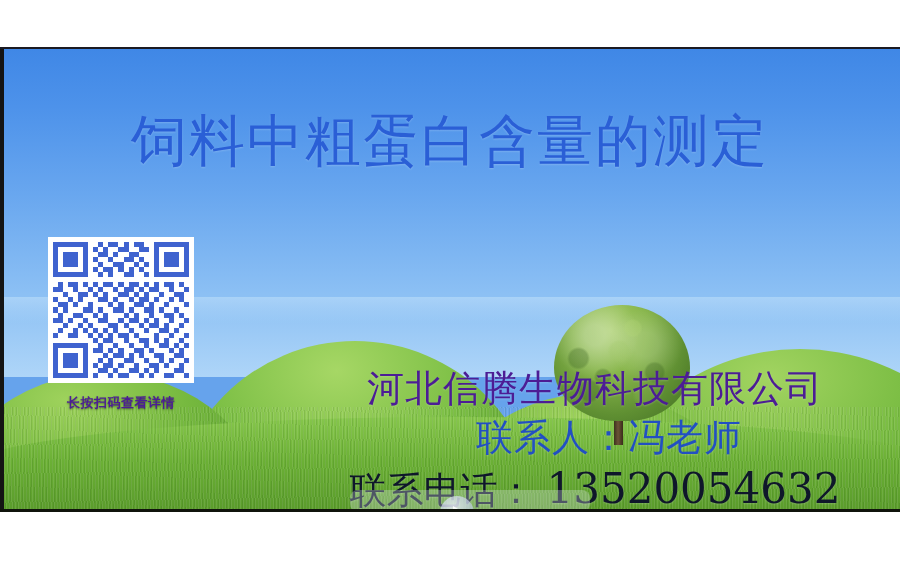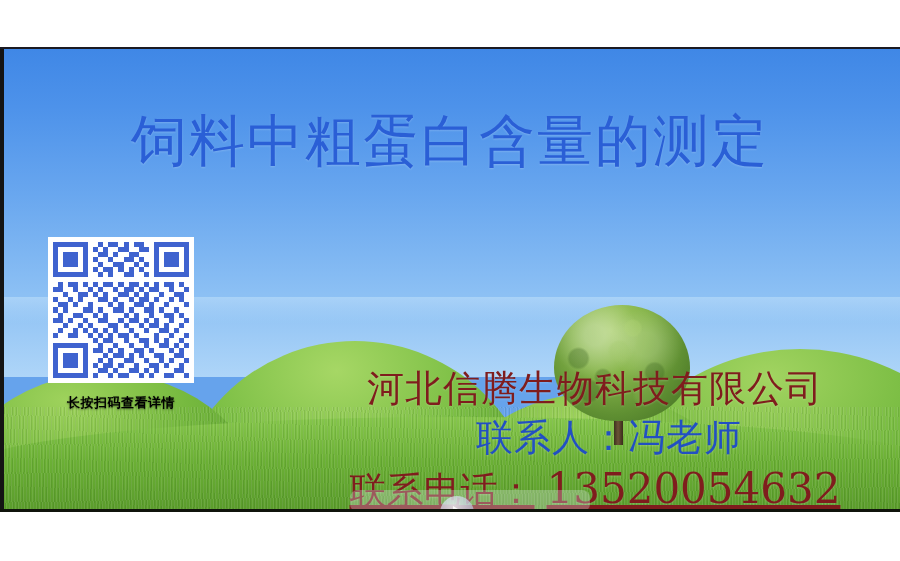--- a/index.html
+++ b/index.html
@@ -236,61 +236,60 @@
     display: block;
   }
   .qr-card svg { display: block; }
   .qr-caption {
     margin-top: 11px;
     width: 146px;
     text-align: center;
     font-family: "DejaVu Sans", "Liberation Sans", sans-serif;
     font-size: 13px;
     font-weight: bold;
-    color: #000000;
+    color: #4c1d95;
     text-shadow: 0 1px 2px rgba(0,0,0,.45);
     letter-spacing: .5px;
   }
 
   
   .info-block {
     position: absolute;
     left: 290px;
     top: 318px;
     width: 610px;
     z-index: 24;
     text-align: center;
     pointer-events: none;
   }
   .company-name {
     font-family: Liberation Sans, sans-serif;
     font-size: 37px;
     line-height: 48px;
-    color: #7f1d1d;
+    color: #4c1d95;
     letter-spacing: 1px;
     text-shadow: 0 1px 2px rgba(255,255,255,.18);
   }
   .contact-person {
     font-family: "DejaVu Sans", "Liberation Sans", sans-serif;
     font-size: 37px;
     line-height: 50px;
     color: #2250c2;
     letter-spacing: 1px;
     text-shadow: 0 1px 2px rgba(255,255,255,.18);
     margin-left: 28px;
   }
   .contact-phone {
     font-family: "DejaVu Serif", "Liberation Serif", serif;
     font-size: 40px;
     line-height: 52px;
-    color: #7f1d1d;
+    color: #0f172a;
     letter-spacing: 0px;
     white-space: nowrap;
     text-shadow: 0 1px 2px rgba(255,255,255,.18);
-    text-decoration: underline;
   }
   .contact-phone .label {
     font-family: "DejaVu Sans", "Liberation Sans", sans-serif;
     font-size: 37px;
   }
   .contact-phone .number {
     font-family: "DejaVu Serif", "Liberation Serif", serif;
     font-size: 42px;
     margin-left: 12px;
   }

